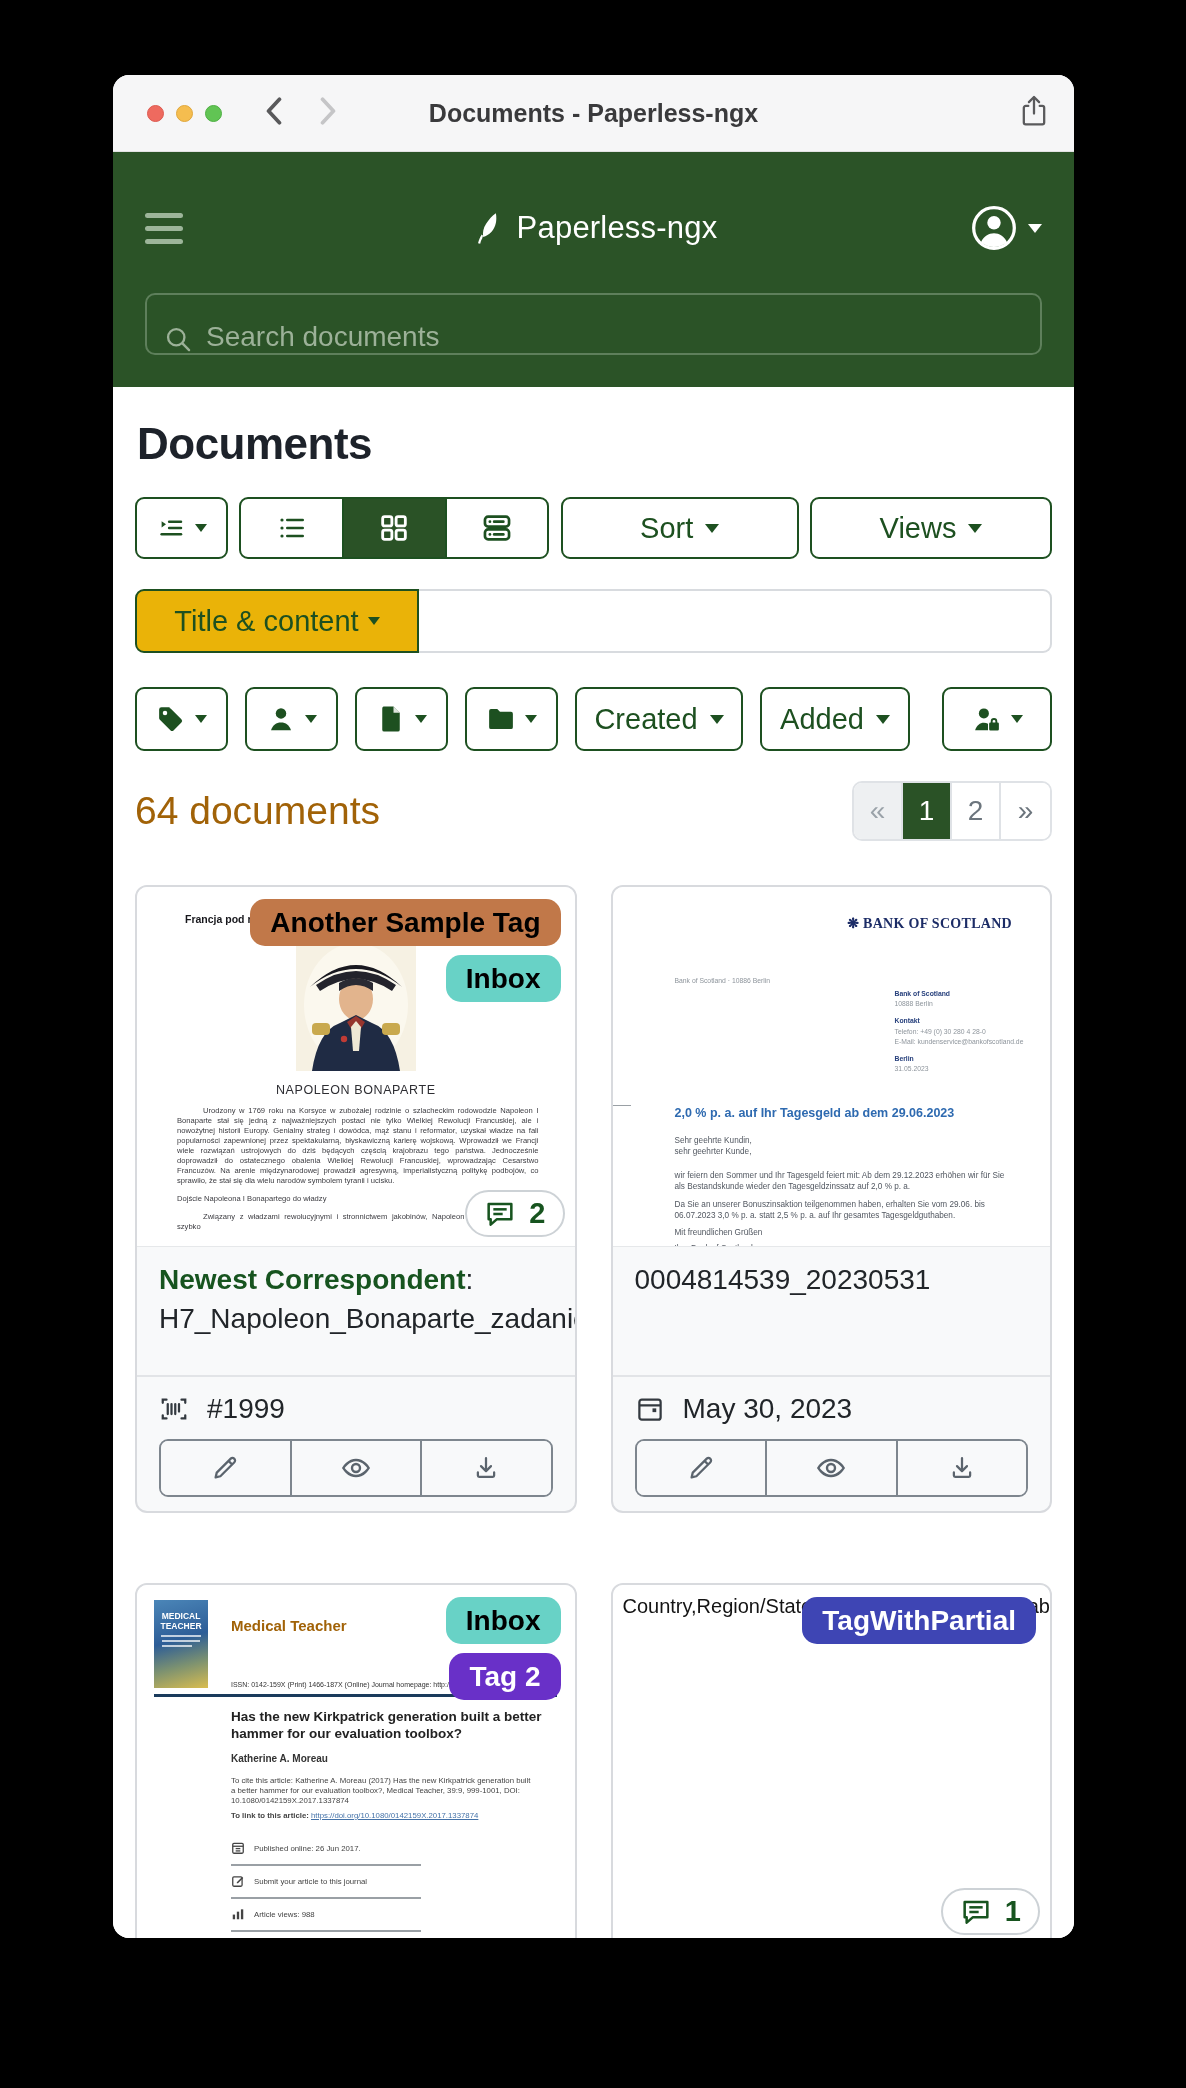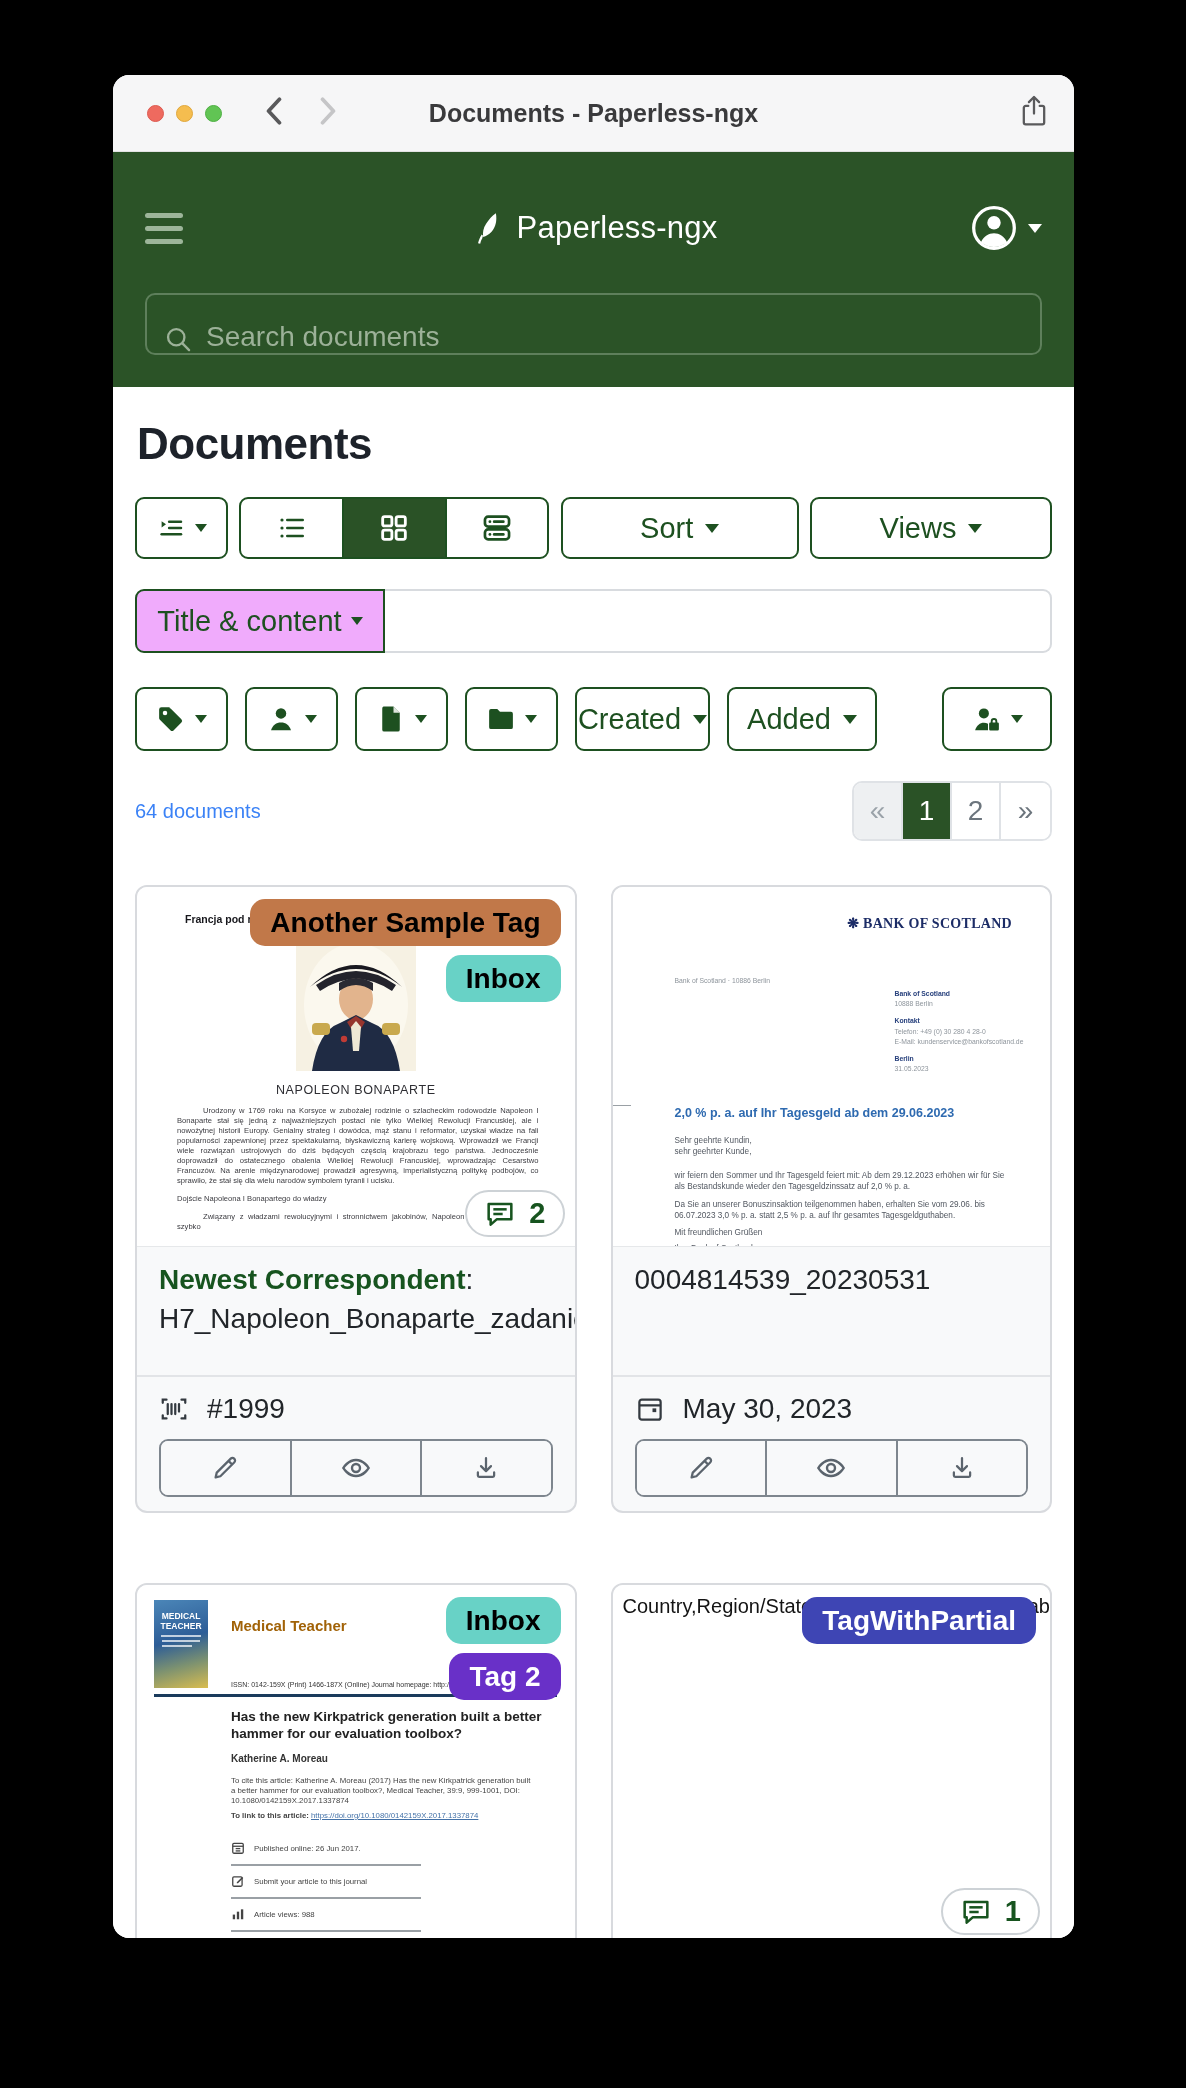--- a/index.html
+++ b/index.html
@@ -62,31 +62,31 @@
     border-right:7px solid transparent; border-top:9px solid #1d5020; margin-left:12px; }
   .g-caret.sm { border-left-width:6px; border-right-width:6px; border-top-width:8px; margin-left:9px; }
   .toolbar { display:flex; justify-content:space-between; height:62px; margin-bottom:30px; }
   .btn-select { width:93px; }
   .view-group { width:310px; padding:0; overflow:hidden; display:flex; align-items:stretch; }
   .vg-seg { flex:1; display:flex; align-items:center; justify-content:center; color:#1d5020; }
   .vg-seg.mid { border-left:2px solid #1d5020; border-right:2px solid #1d5020; }
   .vg-seg.active { background:#2a5226; color:#fff; }
   .btn-sort { width:238px; } .btn-views { width:242px; }
   .fieldrow { display:flex; height:64px; margin-bottom:34px; }
-  .tc-btn { width:250px; border:2px solid #1d5020; border-radius:9px 0 0 9px; background:#f0abfc;
+  .tc-btn { width:284px; border:2px solid #1d5020; border-radius:9px 0 0 9px; background:#eab308;
     color:#1d5020; display:flex; align-items:center; justify-content:center; font-size:29px; cursor:pointer; }
   .tc-input { flex:1; border:2px solid #d8dbdf; border-left:none; border-radius:0 9px 9px 0;
     font-size:28px; padding:0 18px; color:#212529; outline:none; font-family:inherit; }
   .filters { display:flex; gap:17px; height:64px; margin-bottom:30px; }
   .fbtn { width:93px; }
   .fbtn svg { flex:0 0 auto; }
-  .f-created { width:135px; } .f-added { width:150px; }
+  .f-created { width:168px; } .f-added { width:150px; }
   .f-owner { width:110px; margin-left:auto; }
   .count-row { display:flex; align-items:center; justify-content:space-between; margin-bottom:44px; }
-  .doc-count { font-size:20px; color:#3b82f6; }
+  .doc-count { font-size:39px; color:#a16207; }
   .pager { display:flex; border:2px solid #dfe2e6; border-radius:10px; overflow:hidden; height:60px; }
   .pg { min-width:49px; padding:0 4px; display:flex; align-items:center; justify-content:center;
     font-size:28px; border-right:2px solid #dfe2e6; background:#fff; color:#6c757d; cursor:pointer; }
   .pg:last-child { border-right:none; }
   .pg.disabled { background:#eef0f2; color:#9aa2a9; }
   .pg.active { background:#2a5226; color:#fff; font-weight:500; }
   
   .grid { display:grid; grid-template-columns:1fr 1fr; column-gap:34px; row-gap:70px; }
   .card { position:relative; border:2px solid #d8dade; border-radius:12px; background:#f8f9fa;
     overflow:hidden; display:flex; flex-direction:column; height:628px; }

